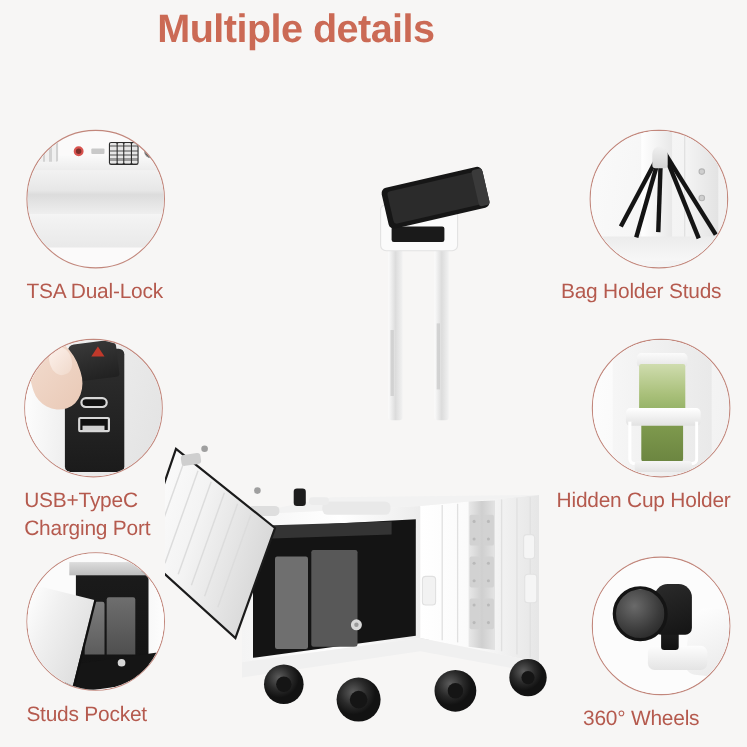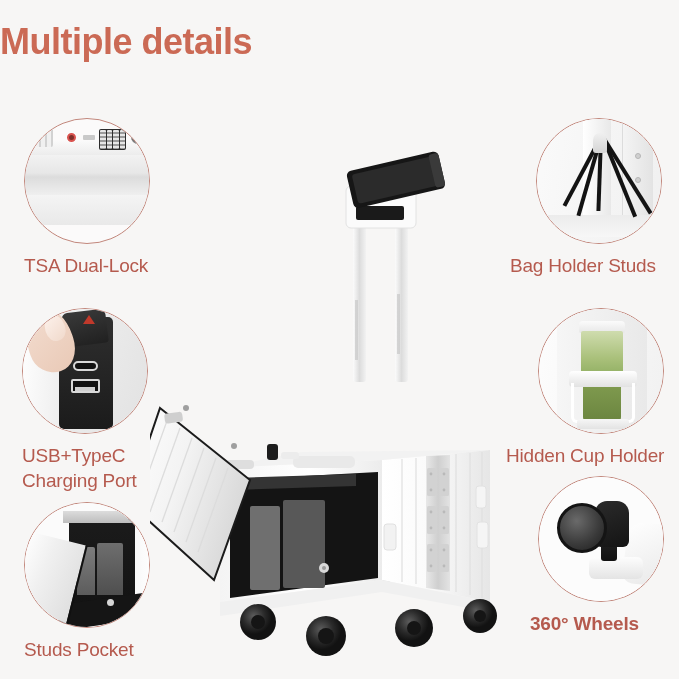--- a/index.html
+++ b/index.html
@@ -19,22 +19,23 @@
     position: relative;
     width: 679px;
     height: 679px;
     background: #f7f6f5;
   }
 
   
   .heading {
     position: absolute;
     left: 0;
-    top: 20px;
+    top: 4px;
     width: 538px;
+    text-align: center;
   }
   .heading-line1 {
     display: block;
     font-size: 36px;
     font-weight: bold;
     color: #cb6a55;
     letter-spacing: -0.5px;
     line-height: 44px;
   }
   .heading-line2 {
@@ -66,21 +67,21 @@
     white-space: pre-line;
     letter-spacing: -0.2px;
   }
 
   
   #callout-tsa        { left: 24px;  top: 118px; }
   #callout-usb        { left: 22px;  top: 308px; }
   #callout-laptop     { left: 24px;  top: 502px; }
   #callout-studs      { left: 536px; top: 118px; }
   #callout-cup        { left: 538px; top: 308px; }
-  #callout-wheels     { left: 538px; top: 476px; font-weight: bold; }
+  #callout-wheels     { left: 538px; top: 506px; }
 
   #callout-studs .callout-label,
   #callout-cup .callout-label,
   #callout-wheels .callout-label { margin-left: -26px; }
   #callout-cup .callout-label { margin-left: -32px; }
   #callout-wheels .callout-label { margin-left: -8px; }
 
   
   .tsa-panel {
     position: absolute;

